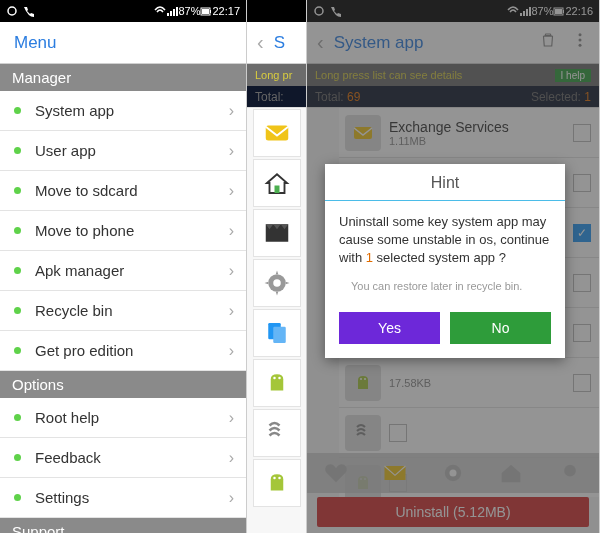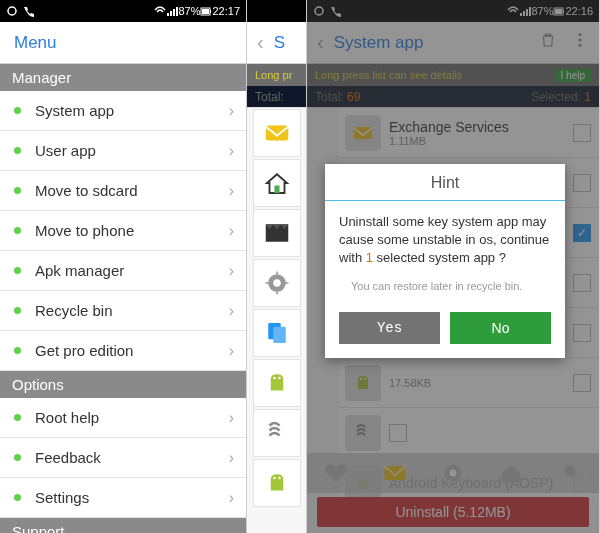--- a/index.html
+++ b/index.html
@@ -58,21 +58,21 @@
 
   
   .overlay { position:absolute; top:0; left:0; right:0; bottom:0; background:rgba(60,60,60,0.55);}
   .dialog { position:absolute; left:18px; right:34px; top:164px; background:#fff; box-shadow:0 3px 12px rgba(0,0,0,0.4); }
   .dialog .d-title { text-align:center; font-size:16px; color:#555; padding:10px 0 8px; border-bottom:1px solid #4bbce8;}
   .dialog .d-body { padding:12px 14px; font-size:13px; color:#333; line-height:1.4;}
   .dialog .d-body .hl { color:#e06c00;}
   .dialog .d-note { padding:0 26px 12px; font-size:11px; color:#999;}
   .dialog .d-btns { display:flex; gap:10px; padding:8px 14px 14px;}
   .dialog .d-btn { flex:1; height:32px; display:flex; align-items:center; justify-content:center; color:#fff; font-size:14px;}
-  .d-yes { background:#737373;font-family:Liberation Mono, monospace;}
+  .d-yes { background:#6d28d9;}
   .d-no { background:#2e9c3a;}
 
   
   .dock { position:absolute; bottom:40px; left:0; right:0; height:40px; background:rgba(200,200,200,0.8); display:flex; align-items:center; justify-content:space-around;}
   .dock .d-ic { width:28px; height:28px; }
 </style>
 </head>
 <body>
 
 <div class="screens">
@@ -363,24 +363,20 @@
           <div class="cb"></div>
         </div>
         <div class="app-row">
           <div class="icon">
             <svg viewBox="0 0 24 24">
               <path d="M7 9 Q7 5 12 5 Q17 5 17 9 L17 18 L7 18 Z" fill="#a4c639"></path>
               <circle cx="10" cy="8" r="1" fill="#fff"></circle>
               <circle cx="14" cy="8" r="1" fill="#fff"></circle>
             </svg>
           </div>
-          <div class="info">
-            <div class="name">Android Keyboard (AOSP)</div>
-            <div class="size"></div>
-          </div>
           <div class="cb"></div>
         </div>
       </div>
     <div class="dock">
       <svg class="d-ic" viewBox="0 0 24 24">
           <path d="M12 20 L4 12 Q1 8 5 5 Q9 3 12 8 Q15 3 19 5 Q23 8 20 12 Z" fill="#bbb"></path>
         </svg>
       <svg class="d-ic" viewBox="0 0 24 24">
           <rect x="3" y="6" width="18" height="12" fill="#f0c419"></rect>
           <path d="M3 6 L12 14 L21 6" fill="none" stroke="#fff"></path>

